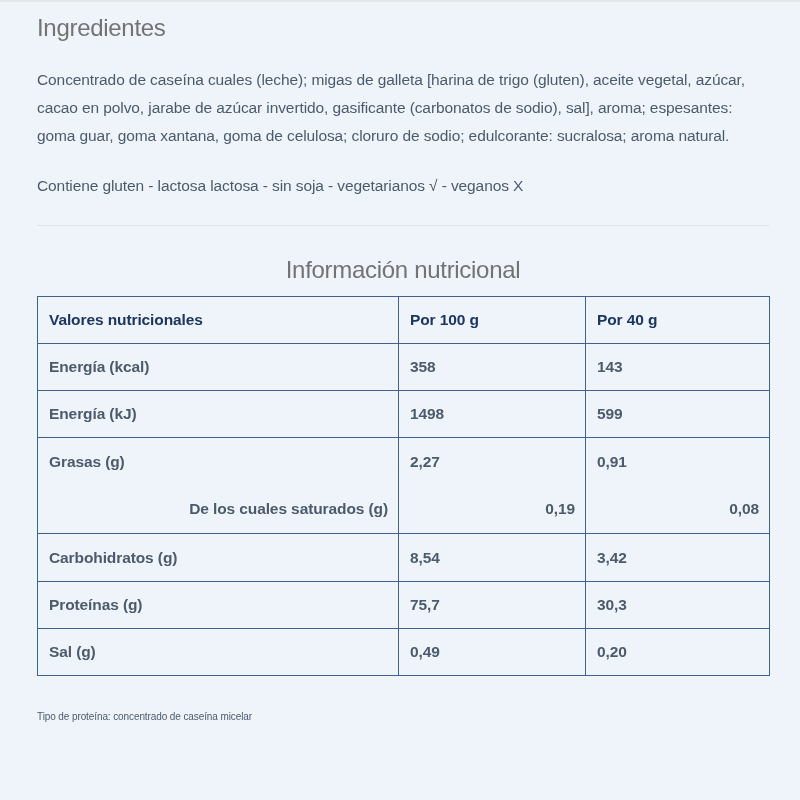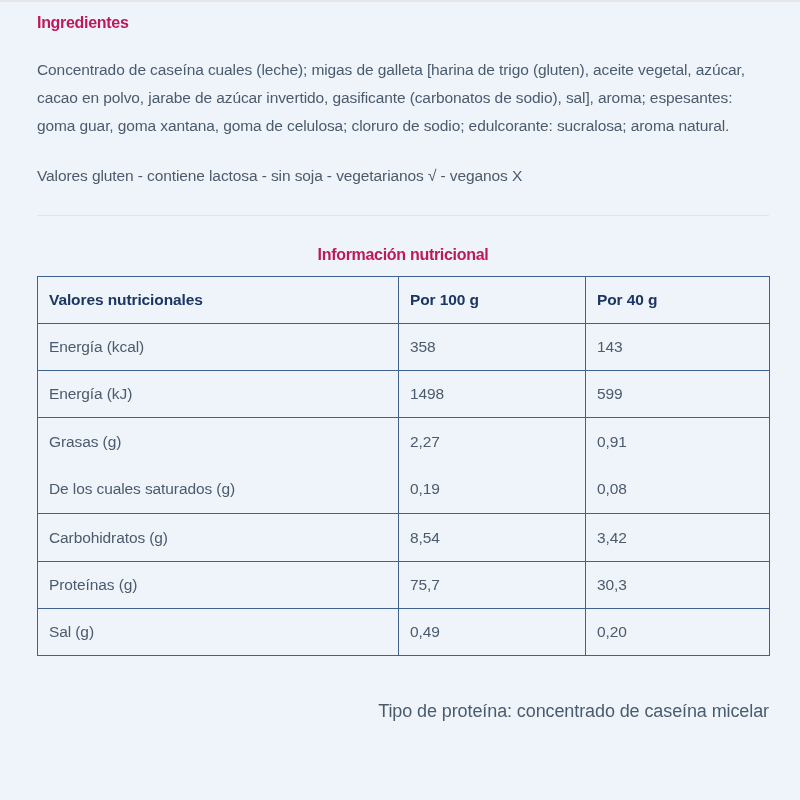--- a/index.html
+++ b/index.html
@@ -10,23 +10,23 @@
     background: #eef4f9;
     border-top: 2px solid #e7e7e7;
     font-family: "Liberation Sans", sans-serif;
     color: #4b5b6d;
     overflow: hidden;
   }
   .content {
     padding: 10px 31px 0 37px;
   }
   h2.section-title {
-    font-size: 16px;
-    font-weight: bold;
-    color: #be185d;
+    font-size: 24px;
+    font-weight: normal;
+    color: #737373;
     letter-spacing: -0.3px;
   }
   .ingredients-title { margin-top: 2px; }
   .ingredients-text {
     margin-top: 24px;
     font-size: 15.5px;
     line-height: 28px;
     letter-spacing: -0.1px;
   }
   .ingredients-text .b { font-weight: normal; text-align: center; }
@@ -47,54 +47,53 @@
     border-collapse: collapse;
     width: 732px;
     table-layout: fixed;
   }
   .nutrition-table td, .nutrition-table th {
     border: 1.5px solid #3e6390;
     text-align: left;
     vertical-align: middle;
     padding: 0 10px 0 11px;
     font-size: 15.5px;
-    font-weight: normal;
+    font-weight: bold;
     color: #4b5b6d;
     height: 47px;
     letter-spacing: -0.1px;
   }
   .nutrition-table th {
     font-weight: bold;
     color: #1c3664;
   }
   .nutrition-table col.c1 { width: 361px; }
   .nutrition-table col.c2 { width: 187px; }
   .nutrition-table col.c3 { width: 184px; }
   tr.group-top td { border-bottom: none; height: 48px; }
-  tr.group-bottom td { border-top: none; height: 48px; }
+  tr.group-bottom td { border-top: none; height: 48px; text-align: right; }
   .footnote {
-    margin-top: 41px;
-    font-size: 18px;
+    margin-top: 27px;
+    font-size: 10px;
     line-height: 28px;
     letter-spacing: -0.1px;
-    text-align: right;
   }
 </style>
 </head>
 <body>
 
 <div class="content">
 
   <h2 class="section-title ingredients-title">Ingredientes</h2>
 
   <p class="ingredients-text">
     <span>Concentrado de caseína cuales (</span><span class="b">leche</span><span>); migas de galleta [harina de trigo (</span><span class="b">gluten</span><span>), aceite vegetal, azúcar, cacao en polvo, jarabe de azúcar invertido, gasificante (carbonatos de sodio), sal], aroma; espesantes: goma guar, goma xantana, goma de celulosa; cloruro de sodio; edulcorante: sucralosa; aroma natural.</span>
   </p>
 
-  <p class="claims-text">Valores gluten - contiene lactosa - sin soja - vegetarianos √ - veganos X</p>
+  <p class="claims-text">Contiene gluten - lactosa lactosa - sin soja - vegetarianos √ - veganos X</p>
 
   <hr class="divider">
 
   <h2 class="section-title nutrition-title">Información nutricional</h2>
 
   <table class="nutrition-table">
     <colgroup>
         <col class="c1">
         <col class="c2">
         <col class="c3">

